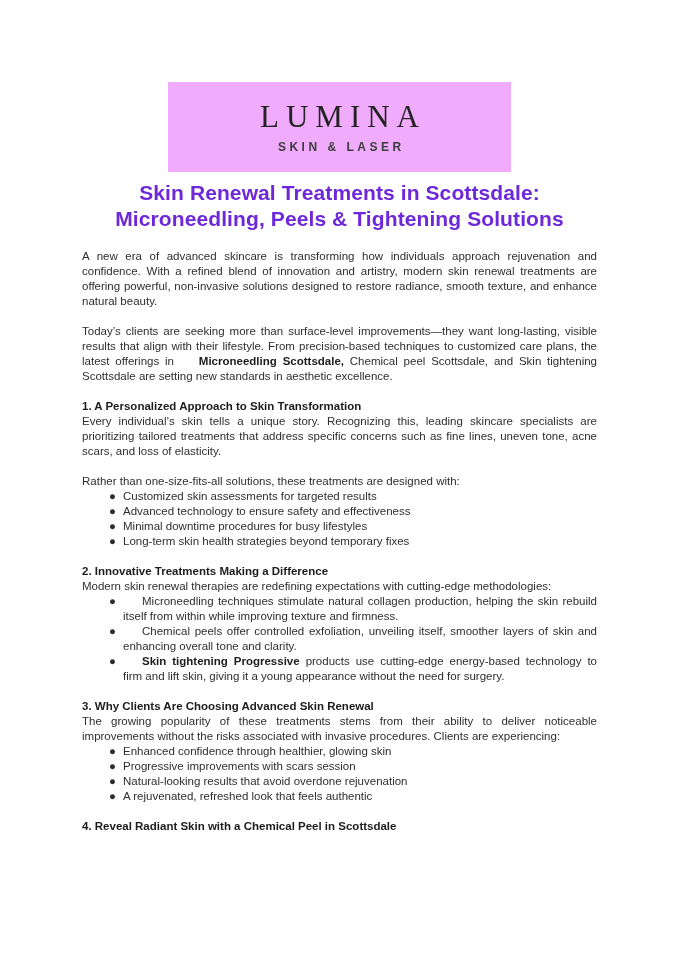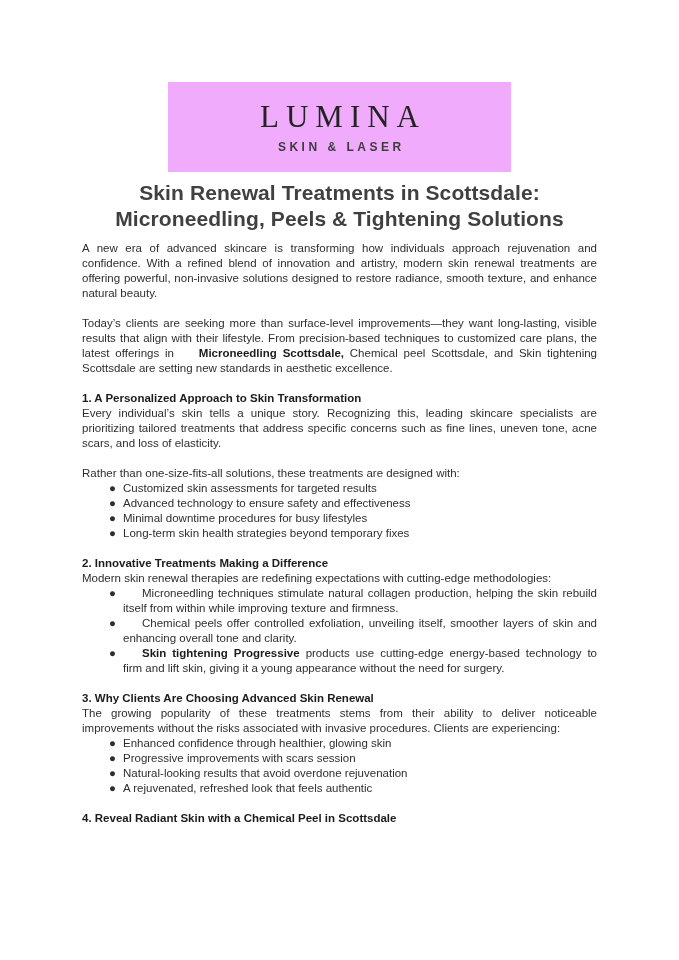--- a/index.html
+++ b/index.html
@@ -46,35 +46,35 @@
     line-height: 1;
     padding-left: 3.5px;
   }
   
   .doc-title {
     margin: 8px 0 0 0;
     text-align: center;
     font-size: 21px;
     line-height: 26px;
     font-weight: bold;
-    color: #404040;
+    color: #6d28d9;
     letter-spacing: 0.1px;
   }
   .doc-title .line { display: block; }
   
   .body-copy {
     margin: 0 82px;
     font-size: 11.5px;
     line-height: 15px;
   }
   .body-copy p {
     margin: 15px 0 0 0;
     text-align: justify;
   }
-  .body-copy p.first { margin-top: 9px; }
+  .body-copy p.first { margin-top: 17px; }
   .body-copy p.tight { margin-top: 0; }
   .sec-heading {
     margin: 15px 0 0 0;
     font-size: 11.5px;
     line-height: 15px;
     font-weight: bold;
     color: #1c1c1c;
   }
   ul.bullets {
     list-style: none;

